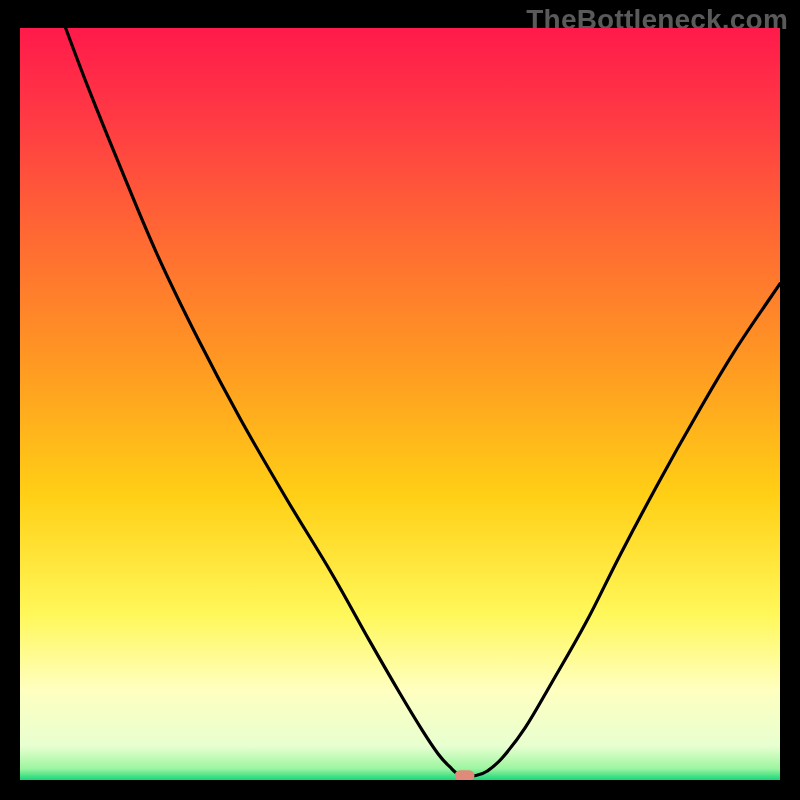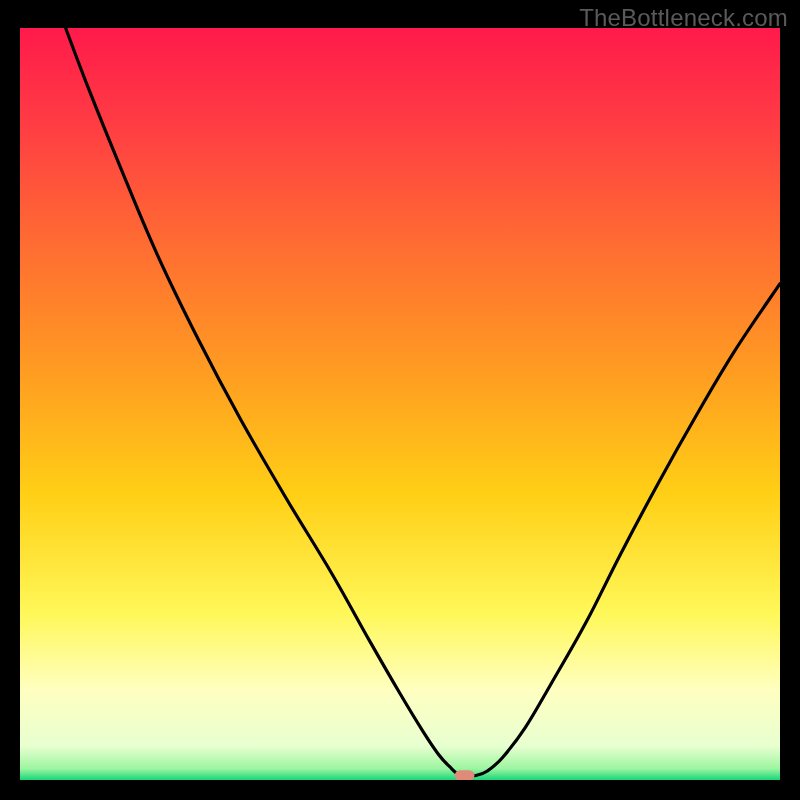--- a/index.html
+++ b/index.html
@@ -15,22 +15,22 @@
     position: relative;
     width: 800px;
     height: 800px;
     background: #000;
   }
   .watermark {
     position: absolute;
     top: 4px;
     right: 12px;
     color: #5a5a5a;
-    font-size: 24px;
-    font-weight: 400;
+    font-size: 28px;
+    font-weight: 700;
     letter-spacing: 0.2px;
     user-select: none;
   }
   .plot {
     position: absolute;
     left: 20px;
     top: 28px;
     width: 760px;
     height: 752px;
   }

